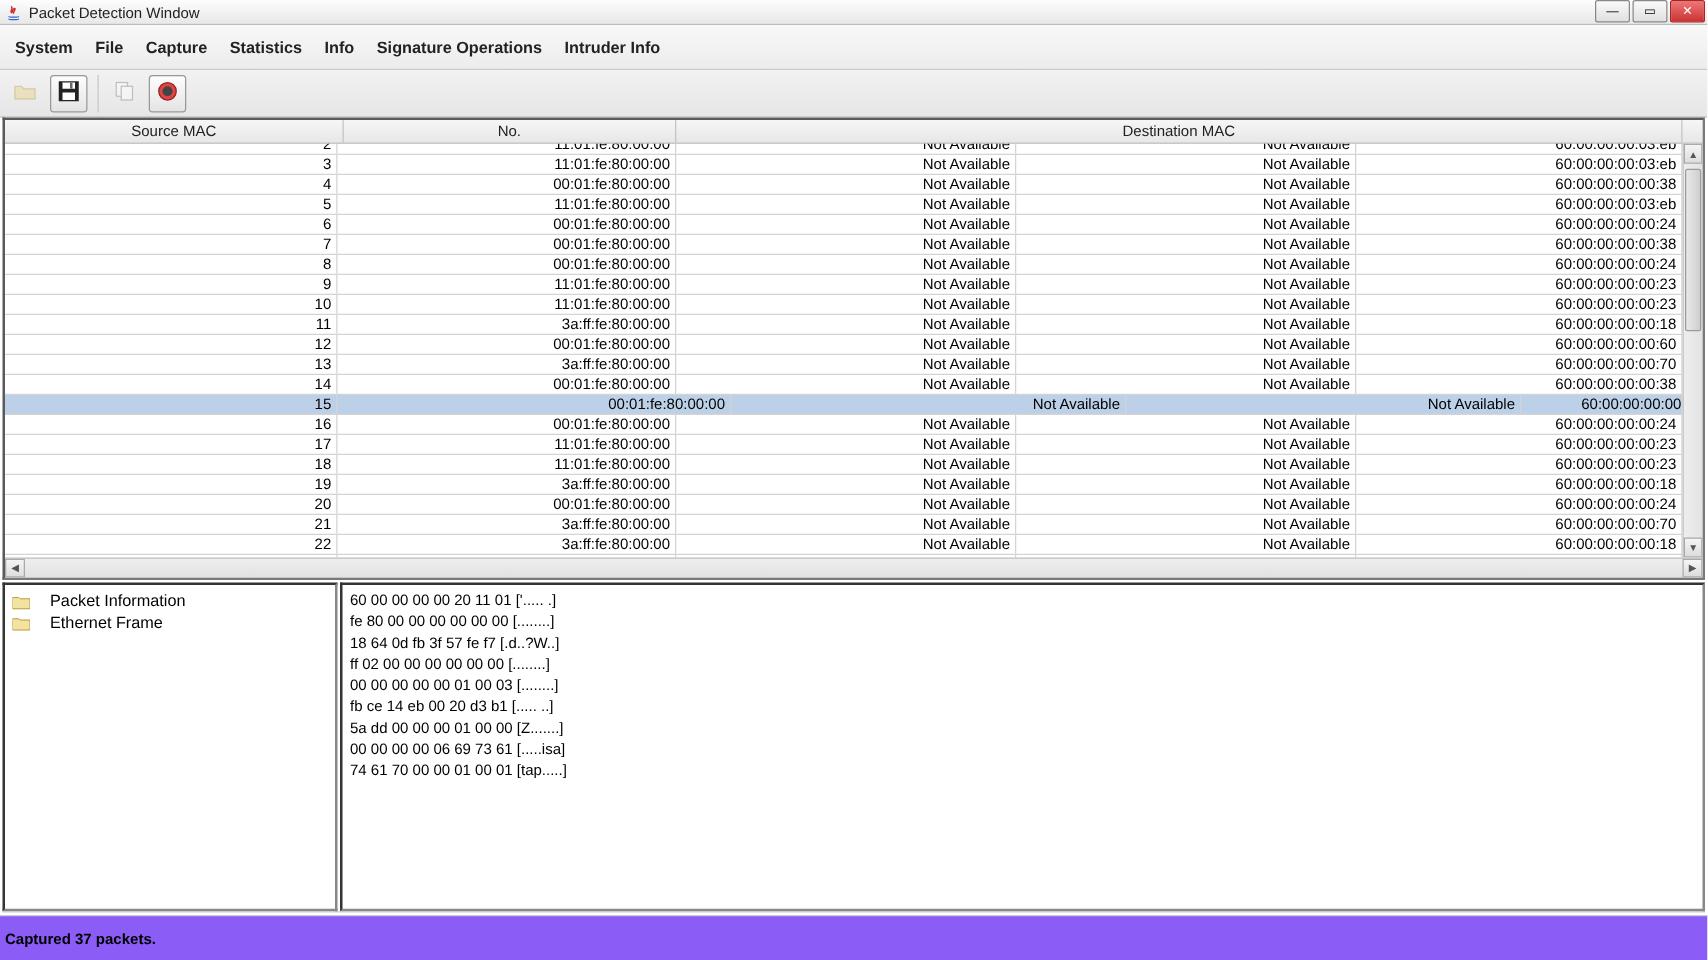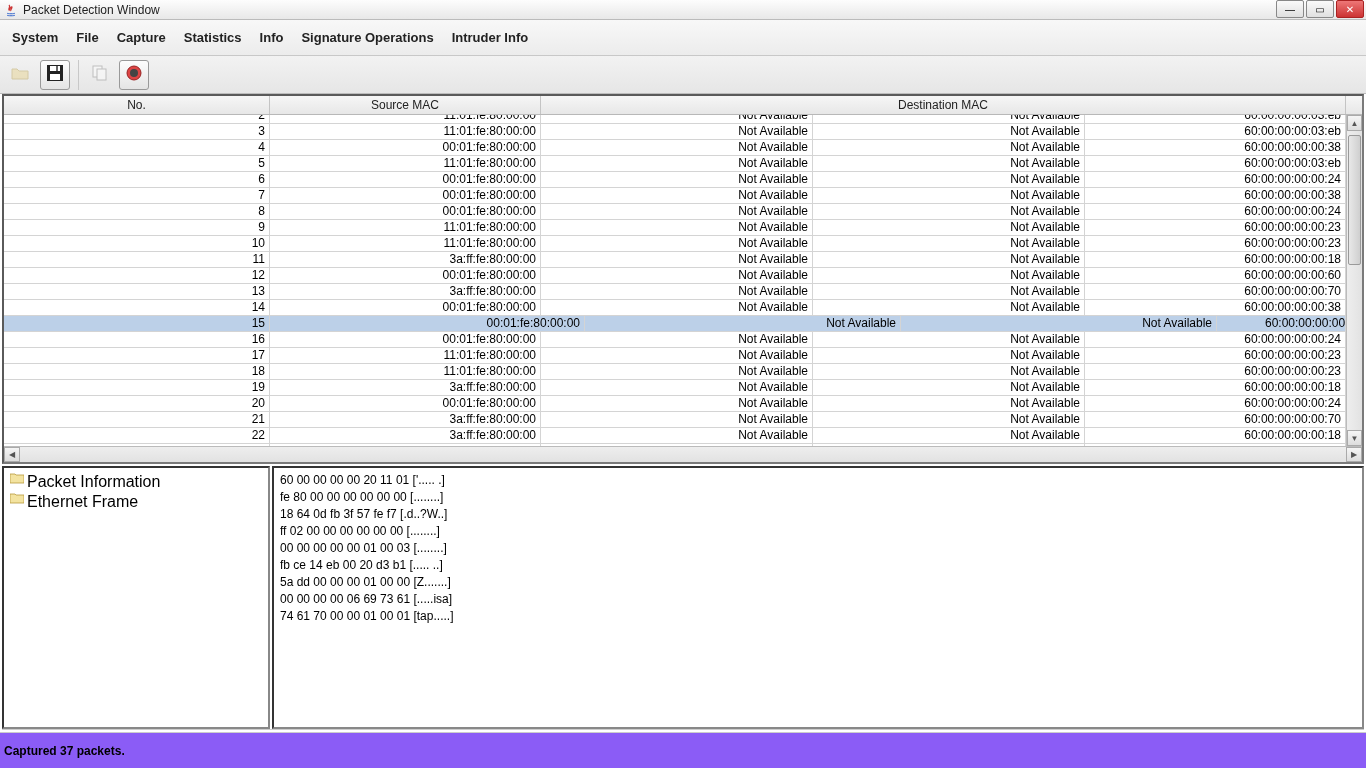--- a/index.html
+++ b/index.html
@@ -123,21 +123,21 @@
   min-height:0;
   border-bottom:1px solid #ccc;
 }
 .detail-tree {
   width: 268px;
   border:2px inset #888;
   background:#fff;
   padding:4px;
   overflow:auto;
 }
-.tree-item { display:flex; align-items:flex-start; gap:3px; padding:1px 2px; font-size:16px; }
+.tree-item { display:flex; align-items:flex-end; gap:16px; padding:1px 2px; font-size:13px; }
 .folder-icon { width:14px; height:11px; display:inline-block; }
 .folder-icon svg { display:block; }
 
 .detail-hex {
   flex:1;
   border:2px inset #888;
   background:#fff;
   padding:4px 6px;
   font-size:12px;
   line-height:17px;
@@ -221,22 +221,22 @@
             <path d="M6 6l8 8M14 6l-8 8" stroke="#fff" stroke-width="0"></path>
             <circle cx="10" cy="10" r="4" fill="#444"></circle>
           </svg>
       </span>
     </div>
   </div>
 </div>
 
 <div class="table-zone">
   <div class="thead">
+    <div class="th col-smac">Source MAC</div>
     <div class="th col-no">No.</div>
-    <div class="th col-smac">Source MAC</div>
     <div class="th col-dmac">Destination MAC</div>
     <div style="width:16px"></div>
   </div>
   <div class="tbody-wrap">
     <div class="tbody" id="tbody">
         <div class="trow" style="margin-top: -7px;">
           <div class="td col-no">2</div>
           <div class="td col-smac">11:01:fe:80:00:00</div>
           <div class="td col-sip">Not Available</div>
           <div class="td col-dip">Not Available</div>

